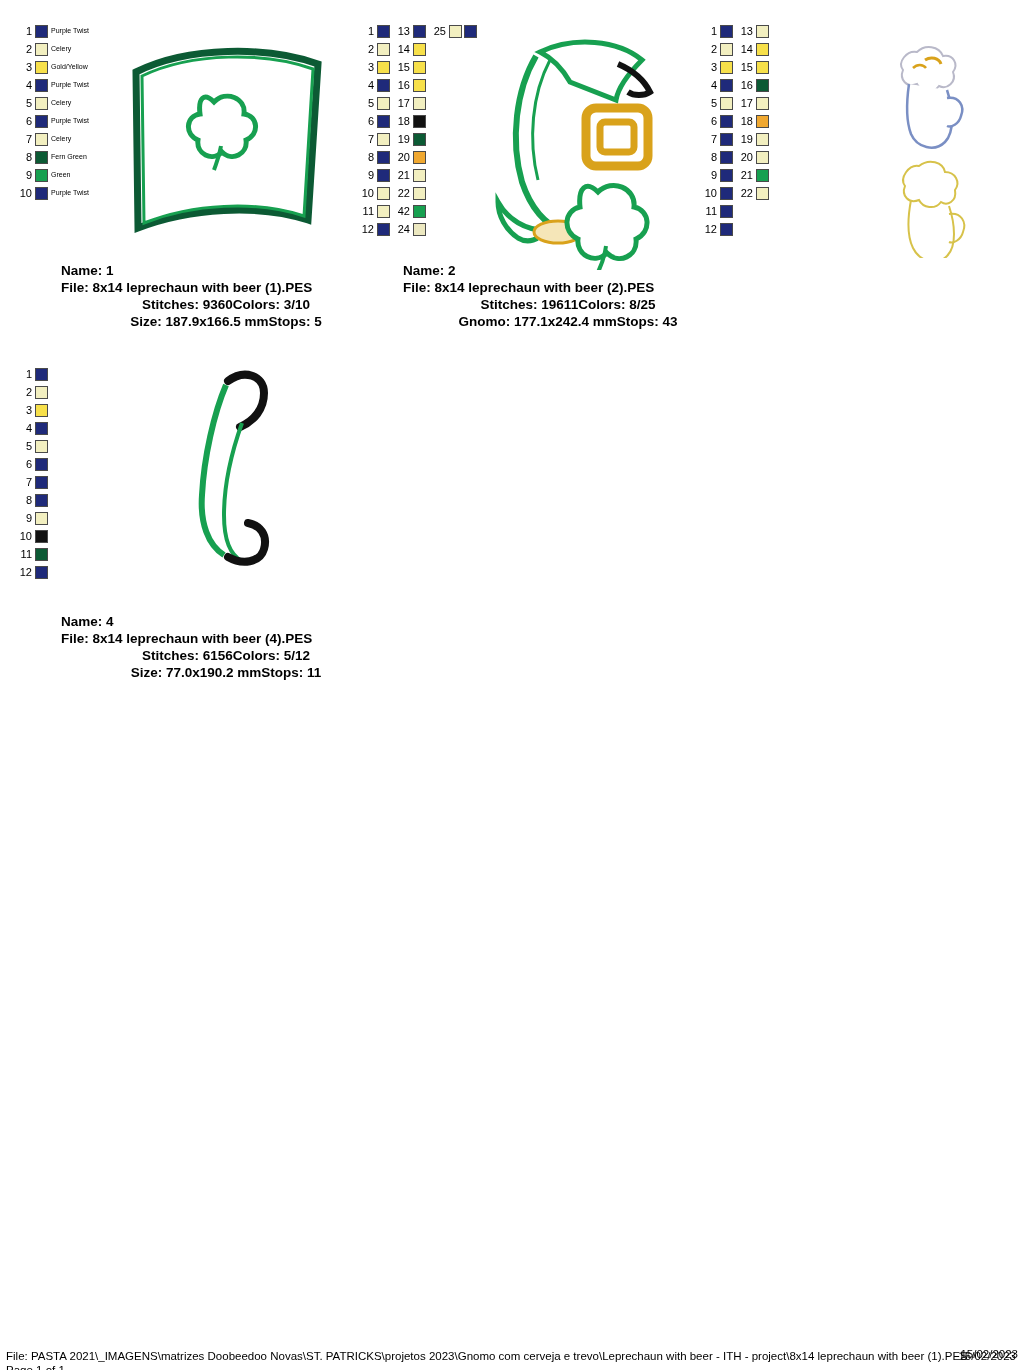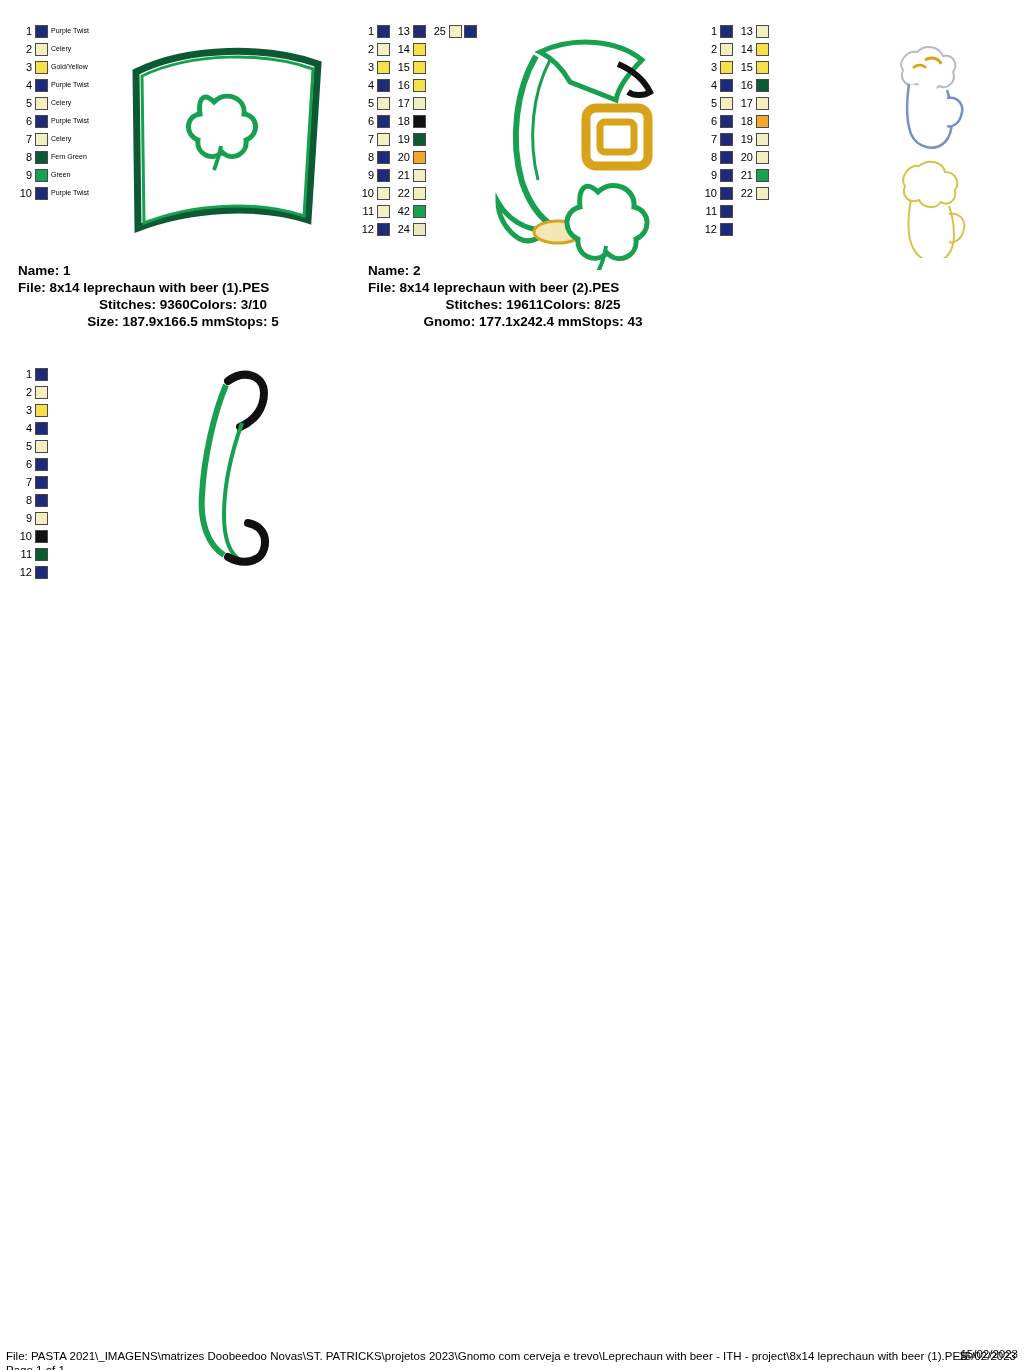--- a/index.html
+++ b/index.html
@@ -71,20 +71,21 @@
     white-space: nowrap;
   }
 
   
   .info {
     position: absolute;
     font-size: 13.5px;
     font-weight: bold;
     line-height: 17px;
     width: 330px;
+    margin-left: 43px;
   }
   .info .row {
     display: flex;
     justify-content: center;
   }
   .info .line {
     display: block;
   }
 
   
@@ -332,21 +333,21 @@
         <rect x="122" y="92" width="34" height="30" rx="5" fill="none" stroke="#d9a21b" stroke-width="7"></rect>
         <path d="M20,172 C30,190 48,200 66,200 C62,210 50,214 40,208 C28,200 20,186 20,172 Z" fill="#ffffff" stroke="#17a050" stroke-width="5"></path>
         <ellipse cx="80" cy="202" rx="24" ry="11" fill="#f5e6b8" stroke="#d9a21b" stroke-width="3"></ellipse>
         <g transform="translate(120,190)">
           <path d="M0,-28 C14,-42 38,-32 36,-13 C52,-10 54,12 38,19 C40,36 21,45 9,33 C-3,45 -22,35 -20,19 C-36,12 -34,-10 -18,-13 C-20,-32 -12,-40 0,-28 Z" fill="#ffffff" stroke="#17a050" stroke-width="5"></path>
           <path d="M8,26 C6,40 3,46 0,52" fill="none" stroke="#17a050" stroke-width="4"></path>
         </g>
       </svg>
     </div>
 
-    <div class="info" style="left:8px; top:240px;">
+    <div class="info" style="left:0px; top:240px;">
       <span class="line">Name: 2</span>
       <span class="line">File: 8x14 leprechaun with beer (2).PES</span>
       <div class="row">
         <span>Stitches: 19611</span>
         <span>Colors: 8/25</span>
       </div>
       <div class="row">
         <span>Gnomo: 177.1x242.4 mm</span>
         <span>Stops: 43</span>
       </div>
@@ -527,20 +528,32 @@
     <div class="design-art" style="left:150px; top:0px;">
       <svg width="140" height="230" viewBox="0 0 140 230">
         <path d="M60,16 C76,4 96,10 96,28 C96,44 86,56 72,62" fill="none" stroke="#111111" stroke-width="8" stroke-linecap="round"></path>
         <path d="M58,20 C46,48 36,92 34,130 C32,158 40,180 56,190" fill="none" stroke="#17a050" stroke-width="6"></path>
         <path d="M74,58 C64,86 56,120 56,150 C56,176 62,190 74,196" fill="none" stroke="#17a050" stroke-width="4"></path>
         <path d="M60,192 C74,200 92,198 96,184 C100,170 92,160 80,158" fill="none" stroke="#111111" stroke-width="8" stroke-linecap="round"></path>
         <path d="M58,22 C48,50 38,94 36,130 C34,158 42,178 58,188" fill="#ffffff" fill-opacity="0" stroke="#ffffff" stroke-width="0"></path>
       </svg>
     </div>
 
+    <div class="info" style="left:0px; top:248px;">
+      <span class="line">Name: 4</span>
+      <span class="line">File: 8x14 leprechaun with beer (4).PES</span>
+      <div class="row">
+        <span>Stitches: 6156</span>
+        <span>Colors: 5/12</span>
+      </div>
+      <div class="row">
+        <span>Size: 77.0x190.2 mm</span>
+        <span>Stops: 11</span>
+      </div>
+    </div>
   </div>
 
   <div class="footer">
     <div class="footer-inner">
       <span class="footer-left">Page 1 of 1</span>
       <span class="footer-left2">File: PASTA 2021\_IMAGENS\matrizes Doobeedoo Novas\ST. PATRICKS\projetos 2023\Gnomo com cerveja e trevo\Leprechaun with beer - ITH - project\8x14 leprechaun with beer (1).PES</span>
       <span class="footer-right">15/02/2023</span>
       <span class="footer-right2">15/02/2023</span>
     </div>
   </div>

